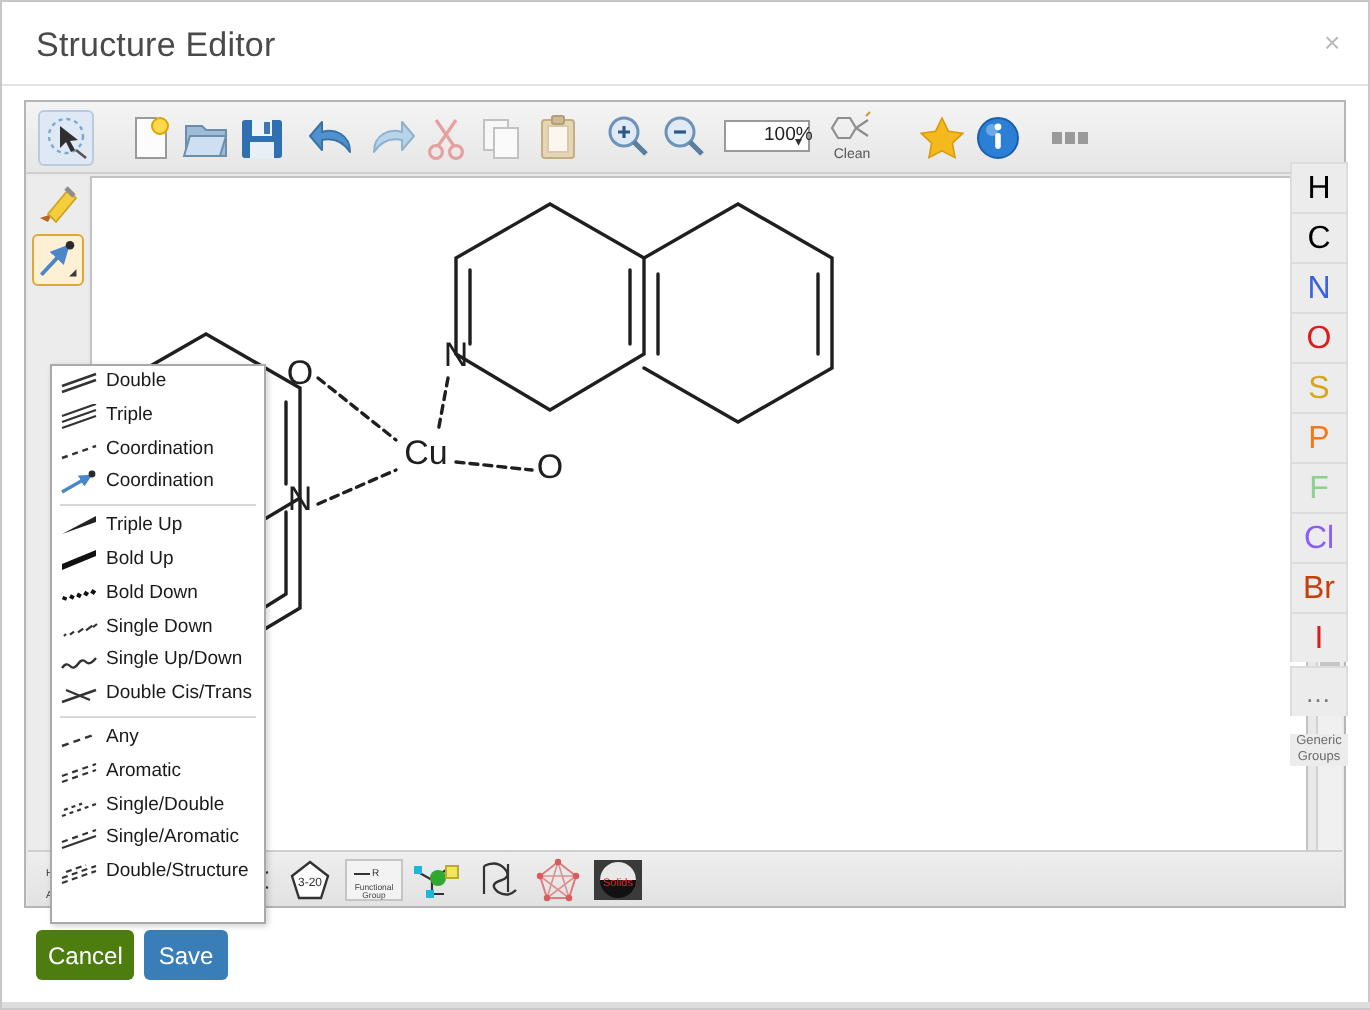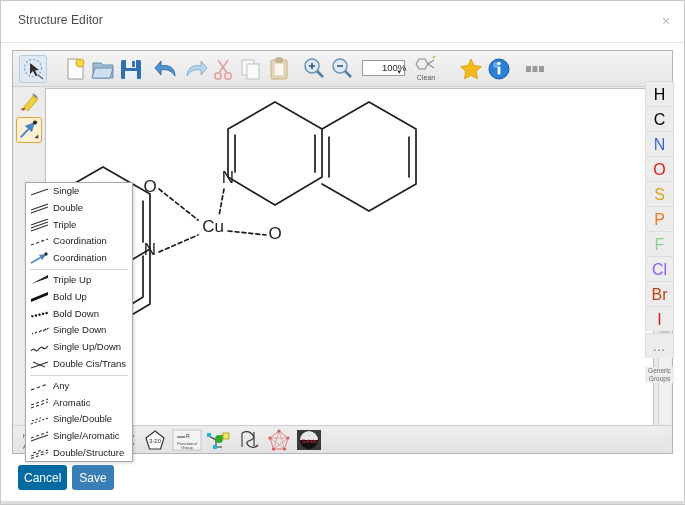--- a/index.html
+++ b/index.html
@@ -19,21 +19,21 @@
 
   
   .titlebar {
     position: absolute; left: 0; top: 0;
     width: 683px; height: 42px;
     background: #ffffff;
     border-bottom: 1px solid #e3e3e3;
   }
   .title-text {
     position: absolute; left: 17px; top: 12px;
-    font-size: 12px; color: #4a4a4a;
+    font-size: 17px; color: #4a4a4a;
     letter-spacing: .1px;
   }
   .close-btn {
     position: absolute; right: 12px; top: 11px;
     width: 16px; height: 16px;
     font-size: 14px; color: #b9b9b9;
     text-align: center; line-height: 16px;
     cursor: pointer; background: none; border: none;
     font-family: "Liberation Sans", sans-serif;
   }
@@ -153,21 +153,21 @@
   .msep { height:1px; margin:2px 4px; background:#d8d8d8; }
 
   
   .footer { position:absolute; left:0; bottom:0; width:683px; height:50px; background:#fff; }
   .btn {
     position:absolute; top:11px;
     height:25px; border:none; border-radius:3px;
     color:#fff; font-size:12px; cursor:pointer;
     font-family:"Liberation Sans", sans-serif;
   }
-  .btn-cancel { left:17px; width:49px; background:#0369a1; }
+  .btn-cancel { left:17px; width:49px; background:#4d7c0f; }
   .btn-save   { left:71px; width:42px; background:#3a7eb8; }
 
   .btmline { position:absolute; left:0; bottom:0; width:685px; height:3px; background:#dddddd; }
 </style>
 </head>
 <body>
 
 <div id="app">
 
   <div class="titlebar">
@@ -454,28 +454,20 @@
           <rect x="1" y="2" width="24" height="20" fill="#3a3a3a"></rect>
           <circle cx="13" cy="12" r="9" fill="#111"></circle>
           <path d="M4 12 a9 9 0 0 1 18 0 z" fill="#e8e8e8"></path>
           <text x="13" y="15" font-size="5.5" fill="#d92b2b" text-anchor="middle" font-family="Liberation Sans, sans-serif">Solids</text>
         </svg>
       </div>
     </div>
 
     <div class="bondmenu">
 
-      <div class="mi">
-        <span class="gi">
-          <svg width="21" height="13" viewBox="0 0 21 13">
-              <path d="M2 10 L19 4" stroke="#333" stroke-width="1.2"></path>
-            </svg>
-        </span>
-        <span>Single</span>
-      </div>
 
       <div class="mi">
         <span class="gi">
           <svg width="21" height="13" viewBox="0 0 21 13">
               <path d="M2 11 L19 5 M2 8 L19 2" stroke="#333" stroke-width="1.2"></path>
             </svg>
         </span>
         <span>Double</span>
       </div>
 

